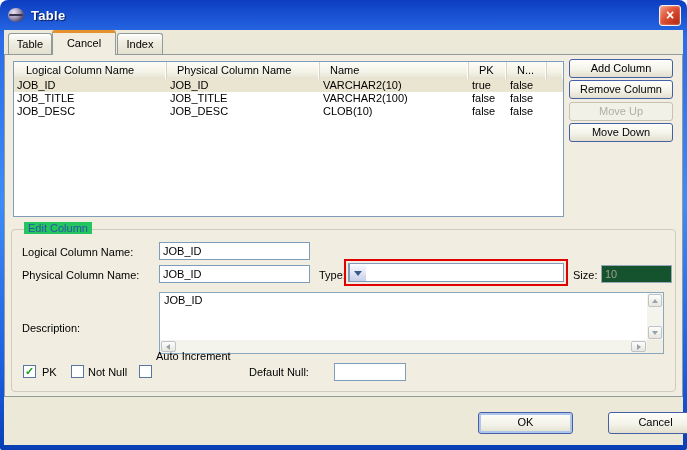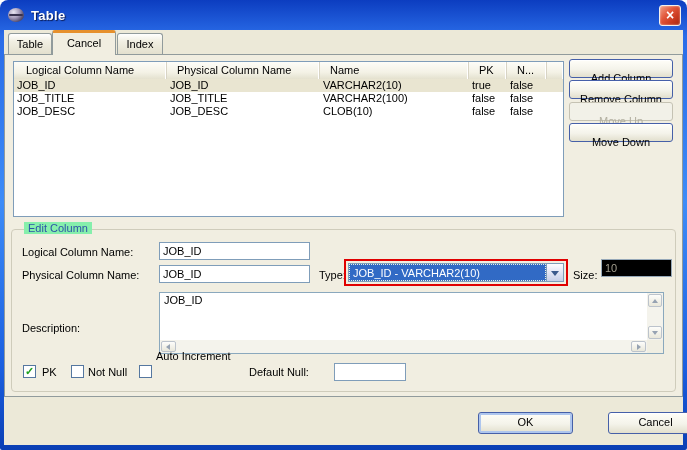--- a/index.html
+++ b/index.html
@@ -53,30 +53,30 @@
     padding:2px 0 0 10px; white-space:nowrap; overflow:hidden; }
   .hcell.first{ padding-left:12px; }
   .hcell.filler{ flex:1; padding-left:0; border-right:none; }
   .lrow{ display:flex; height:13px; line-height:13px; }
   .lrow.selected{ background:#e9e5d1; }
   .lcell{ padding-left:3px; white-space:nowrap; overflow:hidden; }
   .w1{ width:153px; } .w2{ width:153px; } .w3{ width:149px; } .w4{ width:38px; } .w5{ width:40px; }
 
   
   .xp-btn{ position:absolute; left:564px; width:104px; height:19px;
-    border:1px solid #4660a8; border-radius:3px; text-align:center; padding-top:12px;
+    border:1px solid #4660a8; border-radius:3px; text-align:center; padding-top:2px;
     background:linear-gradient(180deg,#fffef8 0%,#f4f3ea 55%,#e2dfcd 100%);
     box-shadow:inset 0 1px 0 #fff; cursor:default; }
   .xp-btn.disabled{ border-color:#c5c2b3; color:#b2afa0; background:#f2f1e8; box-shadow:none; }
   .btn-add{ top:4px; } .btn-remove{ top:25px; } .btn-moveup{ top:47px; } .btn-movedown{ top:68px; }
 
   
   .group{ position:absolute; left:6px; top:174px; width:665px; height:163px;
     border:1px solid #cfccbb; border-radius:4px; }
-  .group-title{ position:absolute; top:-8px; left:12px; background:#86efac; padding:0 4px;
+  .group-title{ position:absolute; top:-8px; left:12px; background:#22c55e; padding:0 4px;
     color:var(--group-title,#2d54a8); }
 
   .glabel{ position:absolute; white-space:nowrap; }
   .xp-input{ position:absolute; border:1px solid #7f9db9; background:#fff; height:18px;
     font-family:"Liberation Sans",sans-serif; font-size:11px; padding:1px 3px; }
   .lbl-logical{ left:10px; top:16px; } .inp-logical{ left:147px; top:12px; width:151px; }
   .lbl-physical{ left:10px; top:39px; } .inp-physical{ left:147px; top:35px; width:151px; }
   .lbl-type{ left:307px; top:39px; }
 
   
@@ -84,21 +84,21 @@
     border:2px solid var(--annotation,#e00000); padding:2px; }
   .combo{ width:100%; height:19px; border:1px solid #7f9db9; background:#fff; display:flex; }
   .combo-value{ flex:1; background:var(--selection,#316ac5); color:#fff; padding:2px 2px 0 3px;
     white-space:nowrap; overflow:hidden; border:1px dotted rgba(255,255,230,.9); }
   .combo-btn{ width:17px; border-left:1px solid #7f9db9; position:relative;
     background:linear-gradient(180deg,#fdfdff 0%,#e2e6f5 50%,#c6cfe8 100%); }
   .combo-btn::after{ content:""; position:absolute; left:4px; top:7px;
     border-left:4px solid transparent; border-right:4px solid transparent; border-top:5px solid #3a5a8c; }
 
   .lbl-size{ left:561px; top:39px; }
-  .inp-size{ left:589px; top:29px; width:71px; background:#000000; border-color:#96a8b8; color:#a29e8e; }
+  .inp-size{ left:589px; top:35px; width:71px; background:#14532d; border-color:#96a8b8; color:#a29e8e; }
 
   .lbl-desc{ left:10px; top:92px; }
   .desc-box{ position:absolute; left:147px; top:62px; width:505px; height:62px;
     border:1px solid #8aa8bd; background:#fff; }
   .desc-text{ position:absolute; left:4px; top:1px; right:20px; }
 
   
   .vscroll{ position:absolute; right:0; top:0; width:16px; bottom:13px; background:#f4f3ec; }
   .hscroll{ position:absolute; left:0; bottom:0; right:16px; height:13px; background:#f4f3ec; }
   .sb-btn{ position:absolute; background:linear-gradient(180deg,#fdfdfb,#e9e7da);
@@ -193,21 +193,20 @@
 
         <span class="glabel lbl-logical">Logical Column Name:</span>
         <input class="xp-input inp-logical" value="JOB_ID" style="">
 
         <span class="glabel lbl-physical">Physical Column Name:</span>
         <input class="xp-input inp-physical" value="JOB_ID" style="">
 
         <span class="glabel lbl-type">Type:</span>
         <div class="red-annotation">
           <div class="combo">
-            <span class="combo-value">JOB_ID - VARCHAR2(10)</span>
             <span class="combo-btn"></span>
           </div>
         </div>
 
         <span class="glabel lbl-size">Size:</span>
         <input class="xp-input inp-size" disabled="" value="10" style="">
 
         <span class="glabel lbl-desc">Description:</span>
         <div class="desc-box">
           <span class="desc-text">JOB_ID</span>

